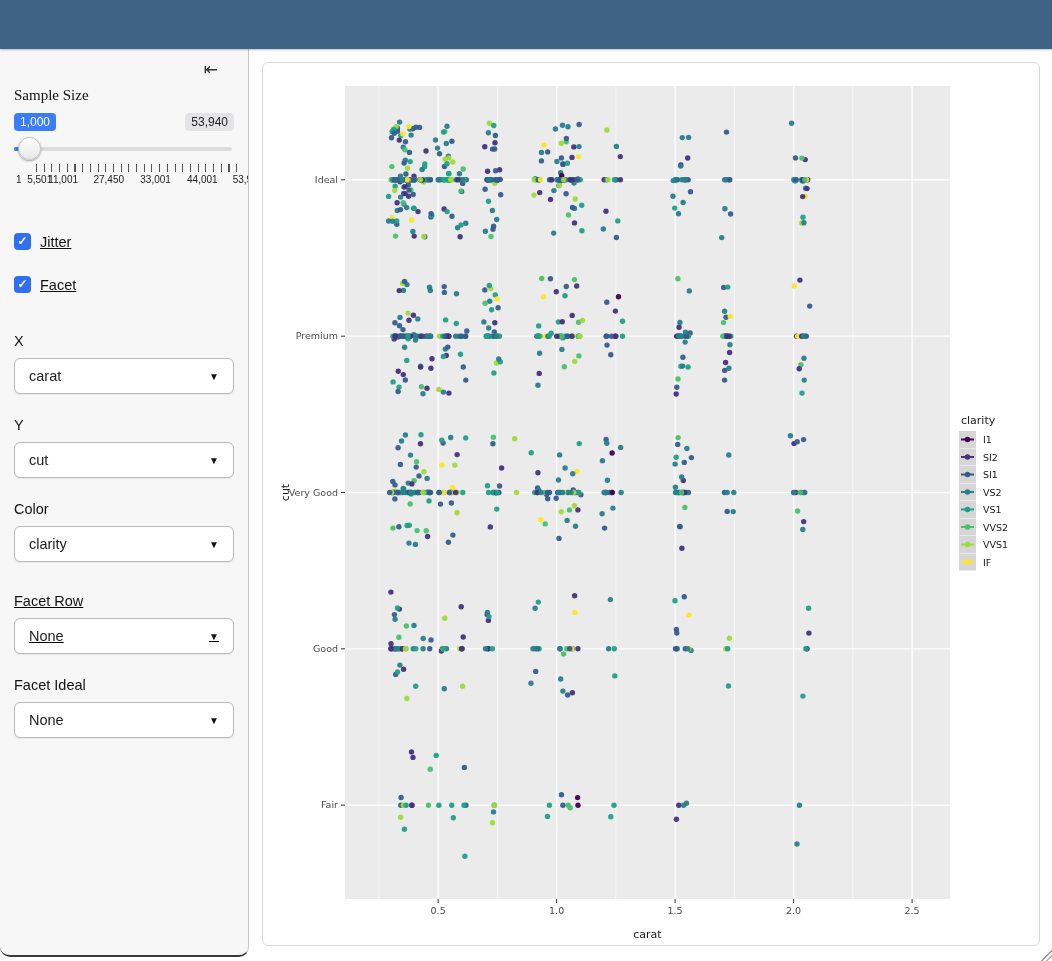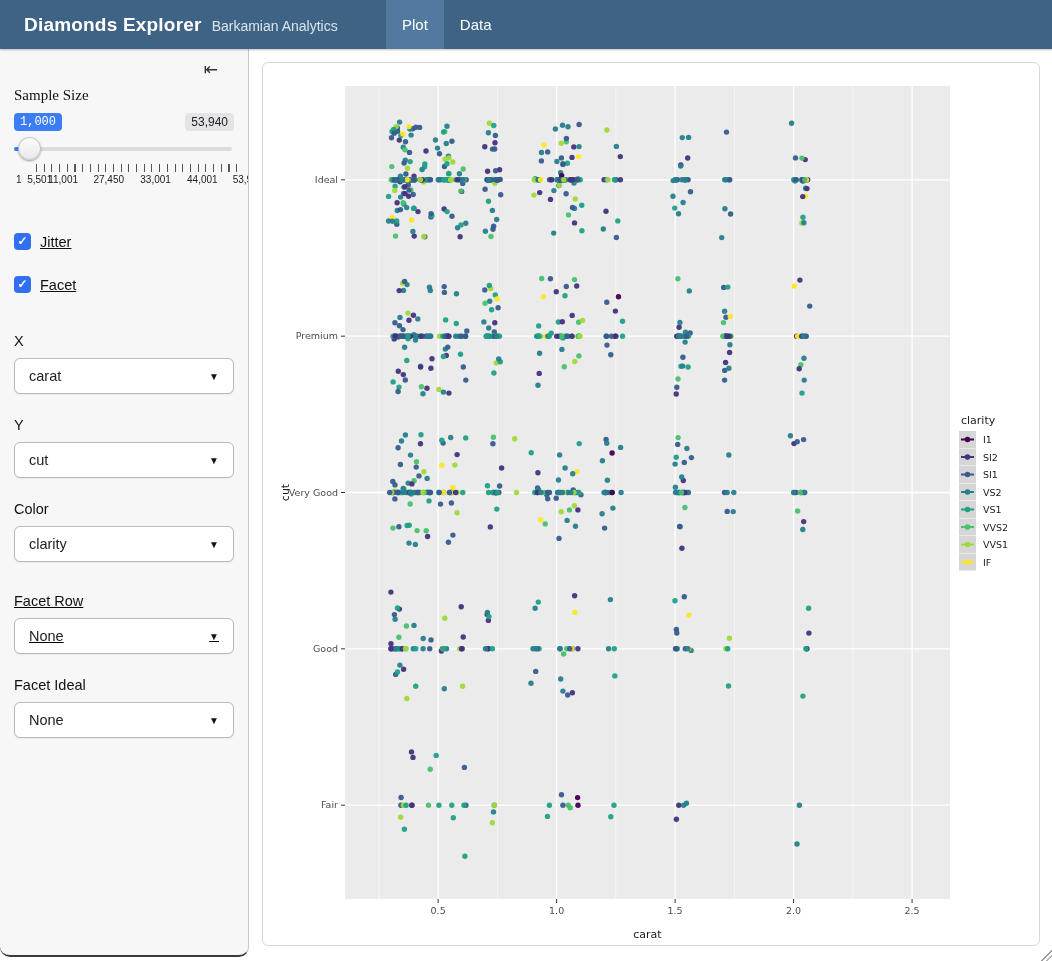--- a/index.html
+++ b/index.html
@@ -14,21 +14,21 @@
   .tab { height:49px; line-height:49px; padding:0 16px; color:#ffffff; font-size:15px; cursor:pointer; }
   .tab.active { background:#527aa1; }
 
   
   .sidebar { position:absolute; left:0; top:49px; width:249px; height:908px; background:#f7f7f7; border-right:1px solid #c9c9c9; border-bottom:2px solid #3a3a3a; border-radius:0 0 10px 10px; padding:10px 14px 0 14px; }
   .collapse-row { text-align:right; padding-right:16px; height:22px; }
   .collapse-icon { font-size:17px; color:#333; cursor:pointer; display:inline-block; }
   .group-label { font-size:15px; color:#111; margin-top:6px;font-family:Liberation Serif, serif; }
   .badge-row { display:flex; justify-content:space-between; margin-top:9px; }
   .badge { font-size:12px; border-radius:4px; padding:2px 6px; }
-  .badge.min { background:#3b7cf7; color:#fff;font-family:Liberation Mono, monospace; }
+  .badge.min { background:#3b7cf7; color:#fff; }
   .badge.max { background:#e4e4e6; color:#222; }
   .slider { position:relative; height:24px; margin-top:6px; }
   .slider-track { position:absolute; left:0; right:2px; top:10px; height:4px; background:#dcdcdf; border-radius:2px; }
   .slider-fill { position:absolute; left:0; top:10px; height:4px; width:18px; background:#3b7cf7; border-radius:2px 0 0 2px; }
   .slider-handle { position:absolute; left:4px; top:0; width:23px; height:23px; border-radius:50%; background:linear-gradient(#fdfdfd,#e9e9e9); border:1px solid #c2c2c2; box-shadow:0 1px 2px rgba(0,0,0,.35); cursor:pointer; }
   .slider-ticks { height:8px; margin:3px 0 0 22px; width:208px; background:repeating-linear-gradient(to right,#555 0,#555 1px,transparent 1px,transparent 7.7px); }
   .slider-labels { position:relative; height:13px; width:234px; margin-top:2px; overflow:hidden; }
   .slider-labels span { position:absolute; top:0; transform:translateX(-50%); font-size:10px; color:#222; white-space:nowrap; }
   .checkbox-row { display:flex; align-items:center; margin-top:26px; cursor:pointer; }
   .checkbox-row.first { margin-top:46px; }
@@ -44,28 +44,20 @@
 
   
   .main { position:absolute; left:250px; top:49px; right:0; bottom:0; background:#fff; }
   .plot-card { position:absolute; left:12px; top:13px; width:778px; height:884px; border:1px solid #d8d8d8; border-radius:6px; background:#fff; overflow:hidden; }
   .corner-grip { position:absolute; right:0; bottom:0; width:13px; height:13px; background:linear-gradient(135deg, transparent 0 55%, #9a9a9a 55% 62%, transparent 62% 75%, #b5b5b5 75% 82%, transparent 82%); }
 </style>
 </head>
 <body>
 
 <div class="header">
-  <div class="brand">
-    <span class="brand-title">Diamonds Explorer</span>
-    <span class="brand-sub">Barkamian Analytics</span>
-  </div>
-  <div class="tabs">
-    <div class="tab active">Plot</div>
-    <div class="tab">Data</div>
-  </div>
 </div>
 
 <div class="sidebar">
   <div class="collapse-row">
     <span class="collapse-icon">⇤</span>
   </div>
 
   <div class="group-label">Sample Size</div>
   <div class="badge-row">
     <span class="badge min">1,000</span>

